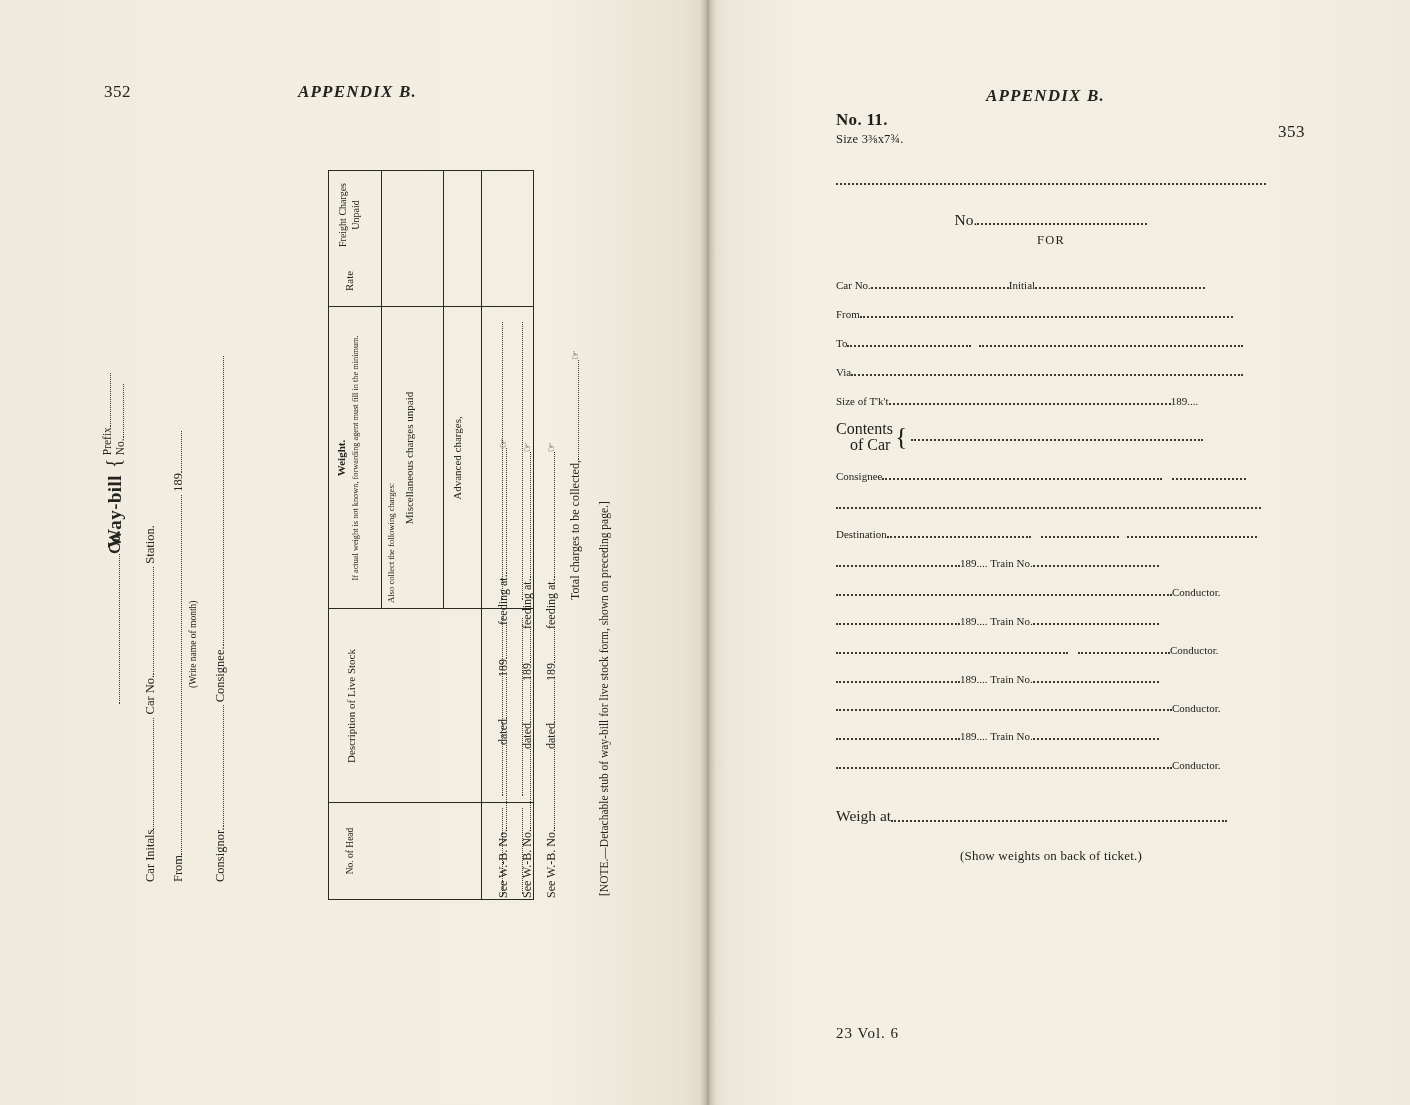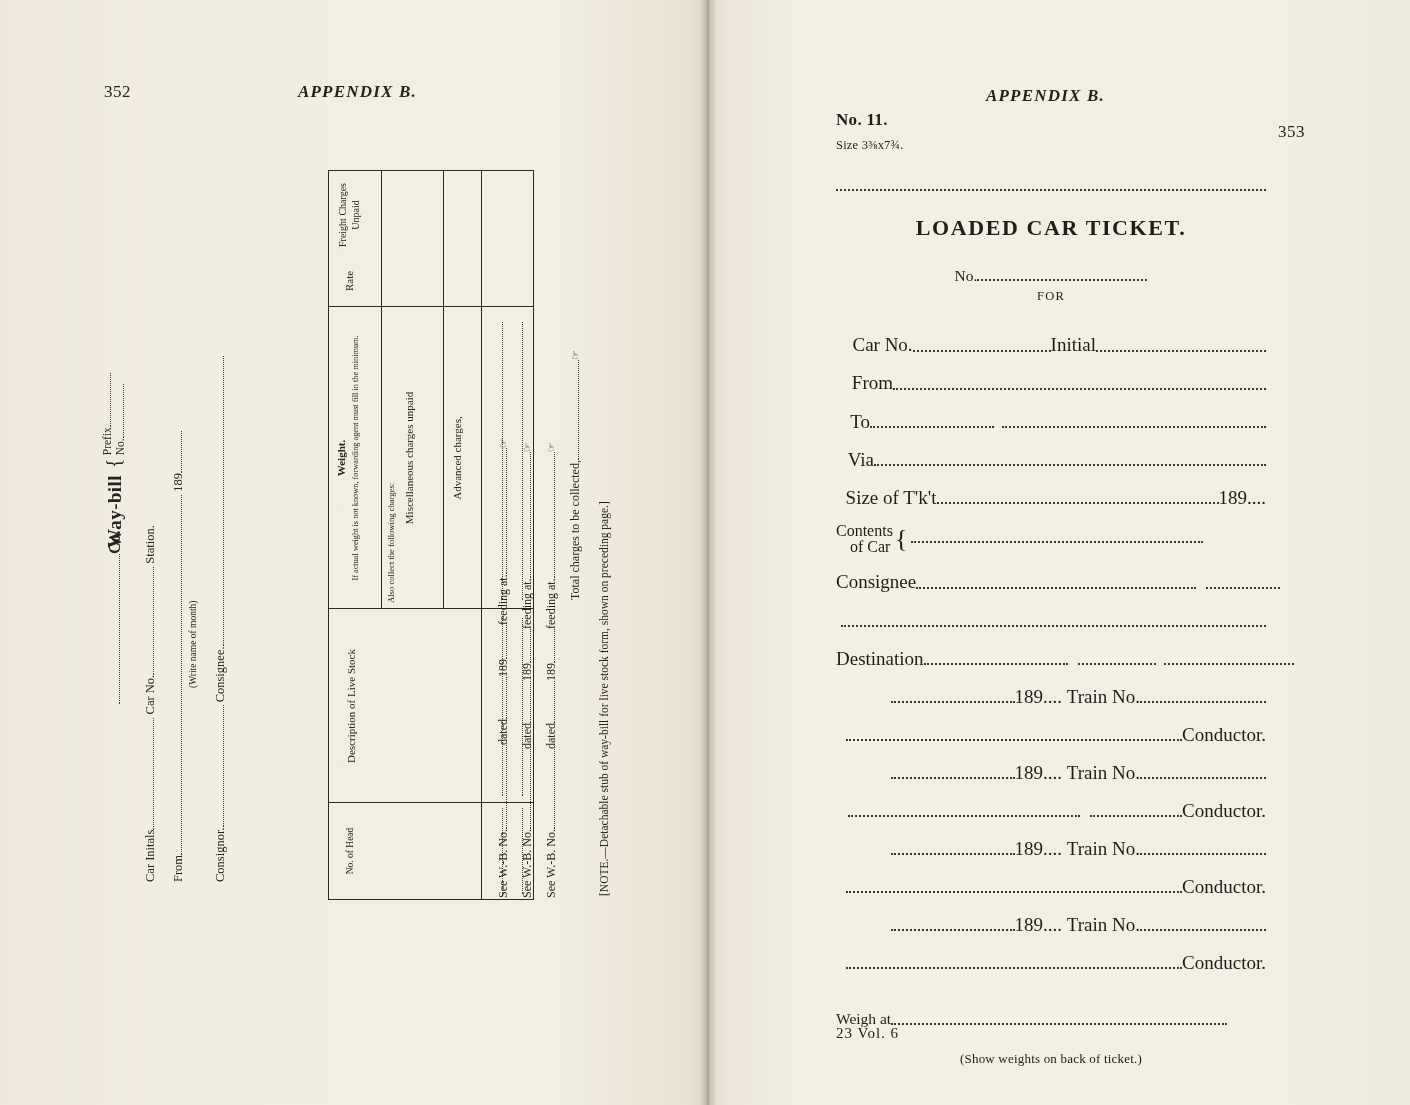--- a/index.html
+++ b/index.html
@@ -152,21 +152,21 @@
     top: 110px;
     width: 430px;
   }
   .no11 {
     font-weight: bold;
     font-size: 17px;
     letter-spacing: 0.3px;
   }
   .size {
     font-size: 12.5px;
-    margin-top: 8px;
+    margin-top: 2px;
     letter-spacing: 0.2px;
   }
   .topdots {
     margin-top: 34px;
     border-bottom: 2px dotted #3a3a33;
     height: 2px;
     width: 100%;
   }
   .tk-title {
     text-align: center;
@@ -182,24 +182,23 @@
   }
   .tk-for {
     text-align: center;
     font-size: 12.5px;
     letter-spacing: 1.2px;
     margin-top: 4px;
   }
   .row {
     position: relative;
     margin-top: 16px;
-    font-size: 19px;
+    font-size: 11px;
     white-space: nowrap;
     line-height: 1.1;
-    text-align: right;
   }
   .row .lbl { }
   .fill {
     display: inline-block;
     border-bottom: 2px dotted #3a3a33;
     height: 0.8em;
     vertical-align: baseline;
   }
   .contents {
     position: relative;
@@ -347,21 +346,20 @@
 
   <div class="runhead" style="left:986px; top:86px;">APPENDIX B.</div>
   <div class="folio" style="left:1278px; top:86px;margin-top:36px;">353</div>
 
   <div class="ticket">
     <div class="no11">No. 11.</div>
     <div class="size">Size 3⅜x7¾.</div>
 
     <div class="topdots"></div>
 
-    <div class="tk-title">LOADED CAR TICKET.</div>
 
     <div class="tk-no">
       <span>No.</span><span class="fill" style="width:170px;"></span>
     </div>
     <div class="tk-for">FOR</div>
 
     <div class="row" style="margin-top:30px;">
       <span class="lbl">Car No.</span><span class="fill" style="width:138px;"></span><span>Initial</span><span class="fill" style="width:170px;"></span>
     </div>
 

